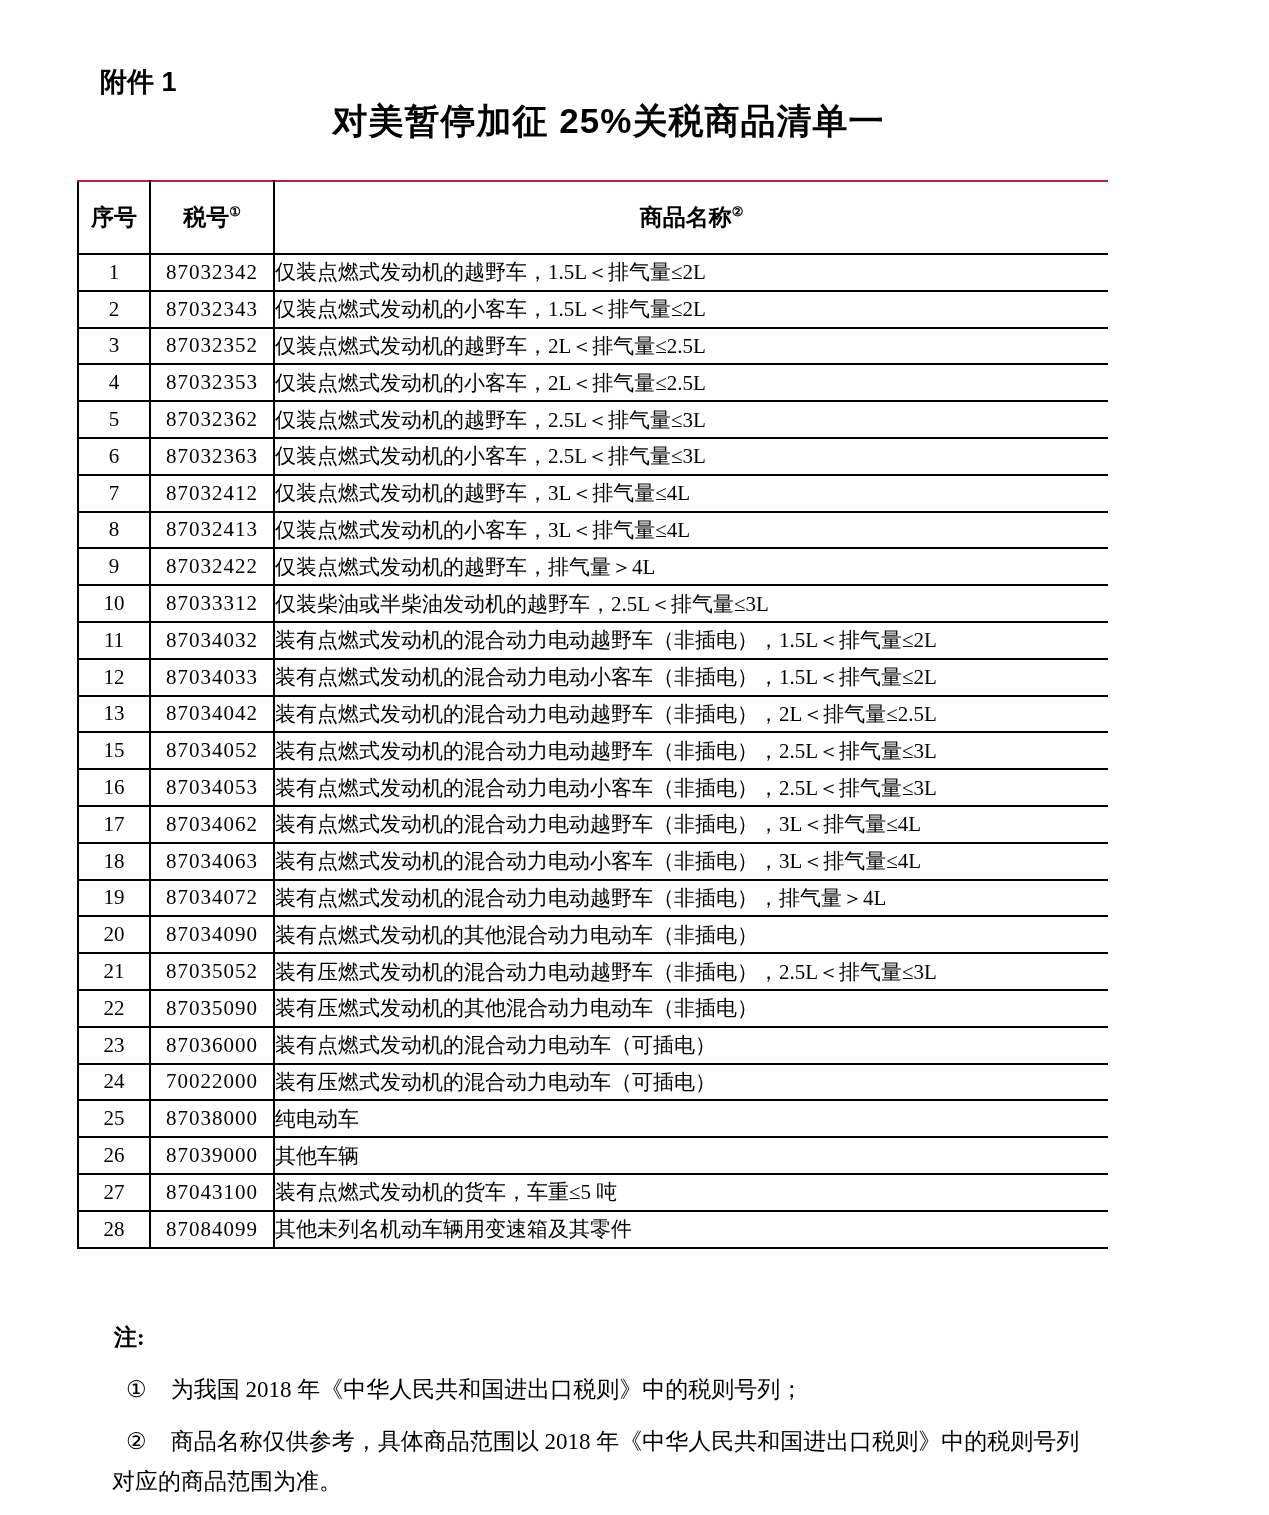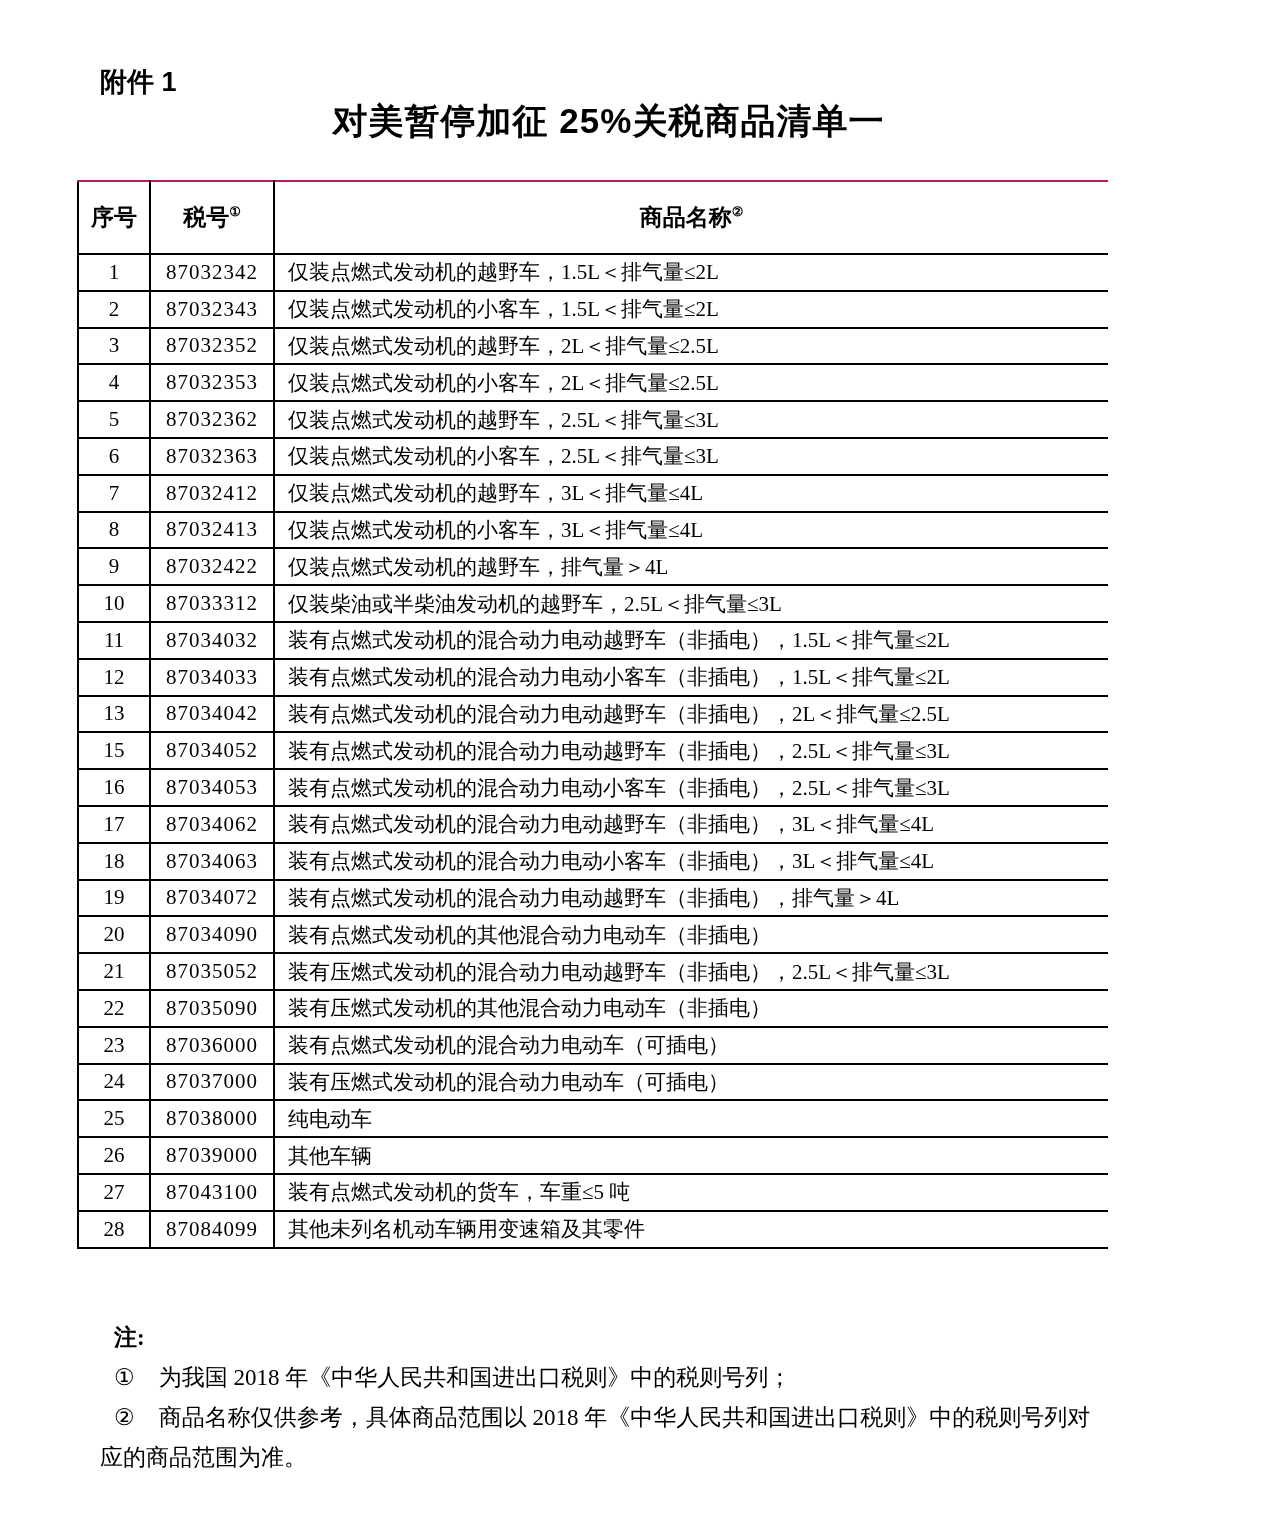--- a/index.html
+++ b/index.html
@@ -73,35 +73,35 @@
     font-size: 13px;
     vertical-align: super;
   }
   .tariff-table tbody td {
     height: 34.8px;
     font-size: 21px;
     vertical-align: middle;
   }
   td.cell-no   { text-align: center; }
   td.cell-code { text-align: center; letter-spacing: 1px; margin-left: 20px; }
-  td.cell-name { text-align: left; padding-left: 13px; }
+  td.cell-name { text-align: left; padding-left: 0; }
   .notes {
     position: absolute;
     left: 100px;
     top: 1318px;
     width: 1012px;
     font-size: 23px;
     line-height: 40px;
   }
   .notes-label {
     margin-left: 14px;
     font-weight: bold;
   }
   .note-item {
-    margin: 0;
+    margin: 12px;
     text-indent: 14px;
   }
   .note-item .note-marker {
     margin-right: 24px;
   }
 </style>
 </head>
 <body>
 
 <div class="page">
@@ -235,21 +235,21 @@
           <td class="cell-code">87035090</td>
           <td class="cell-name">装有压燃式发动机的其他混合动力电动车（非插电）</td>
         </tr>
         <tr>
           <td class="cell-no">23</td>
           <td class="cell-code">87036000</td>
           <td class="cell-name">装有点燃式发动机的混合动力电动车（可插电）</td>
         </tr>
         <tr>
           <td class="cell-no">24</td>
-          <td class="cell-code">87037000</td>
+          <td class="cell-code">70022000</td>
           <td class="cell-name">装有压燃式发动机的混合动力电动车（可插电）</td>
         </tr>
         <tr>
           <td class="cell-no">25</td>
           <td class="cell-code">87038000</td>
           <td class="cell-name">纯电动车</td>
         </tr>
         <tr>
           <td class="cell-no">26</td>
           <td class="cell-code">87039000</td>

